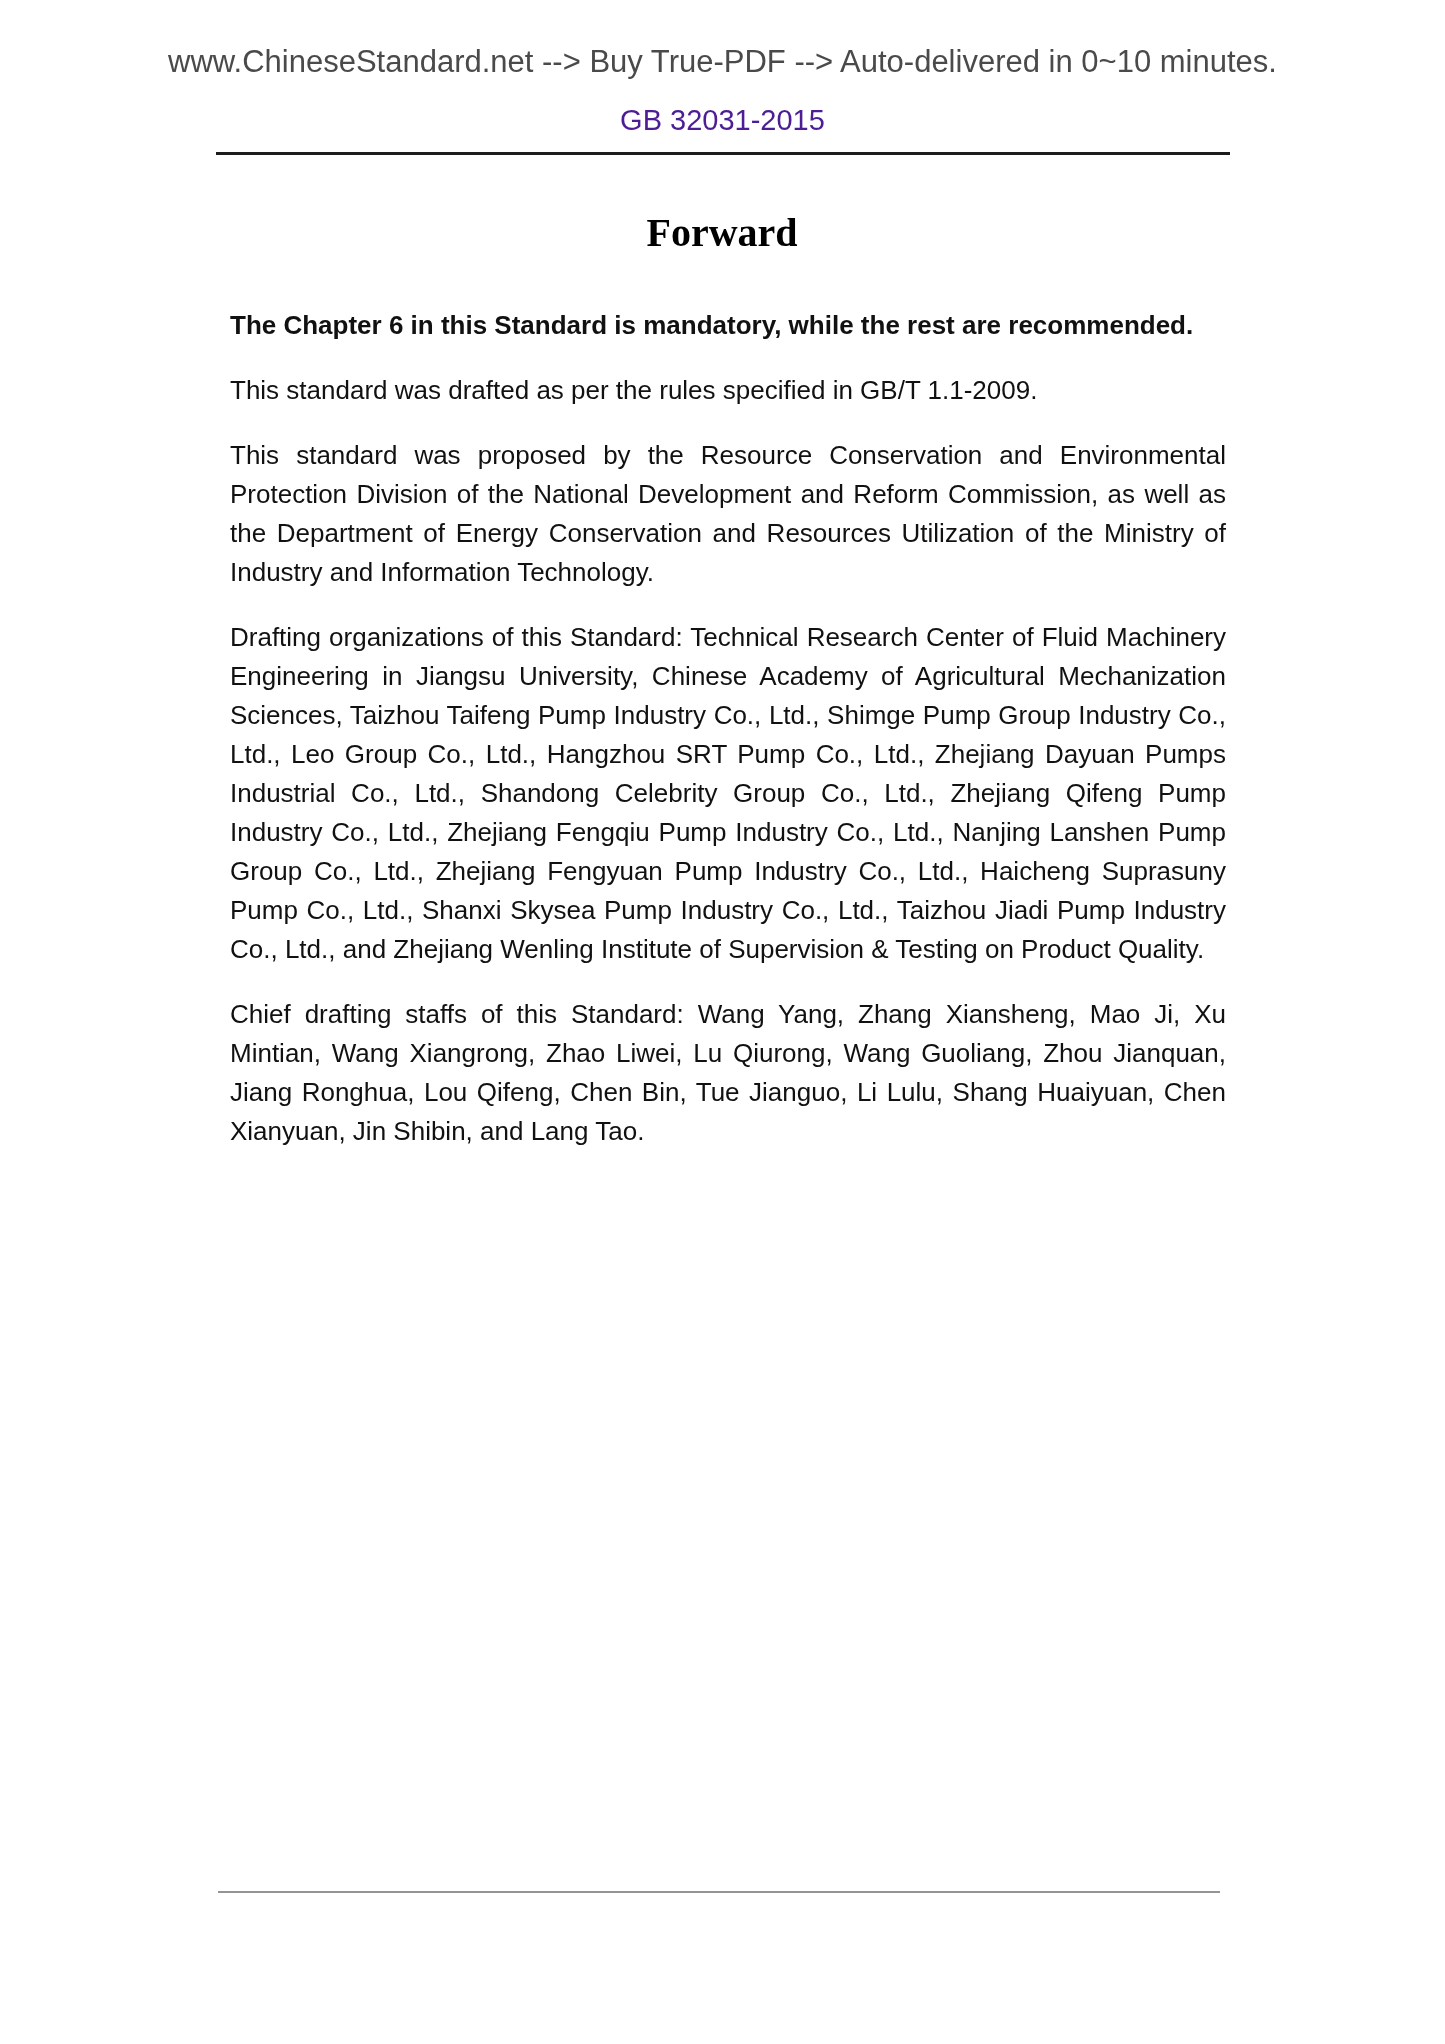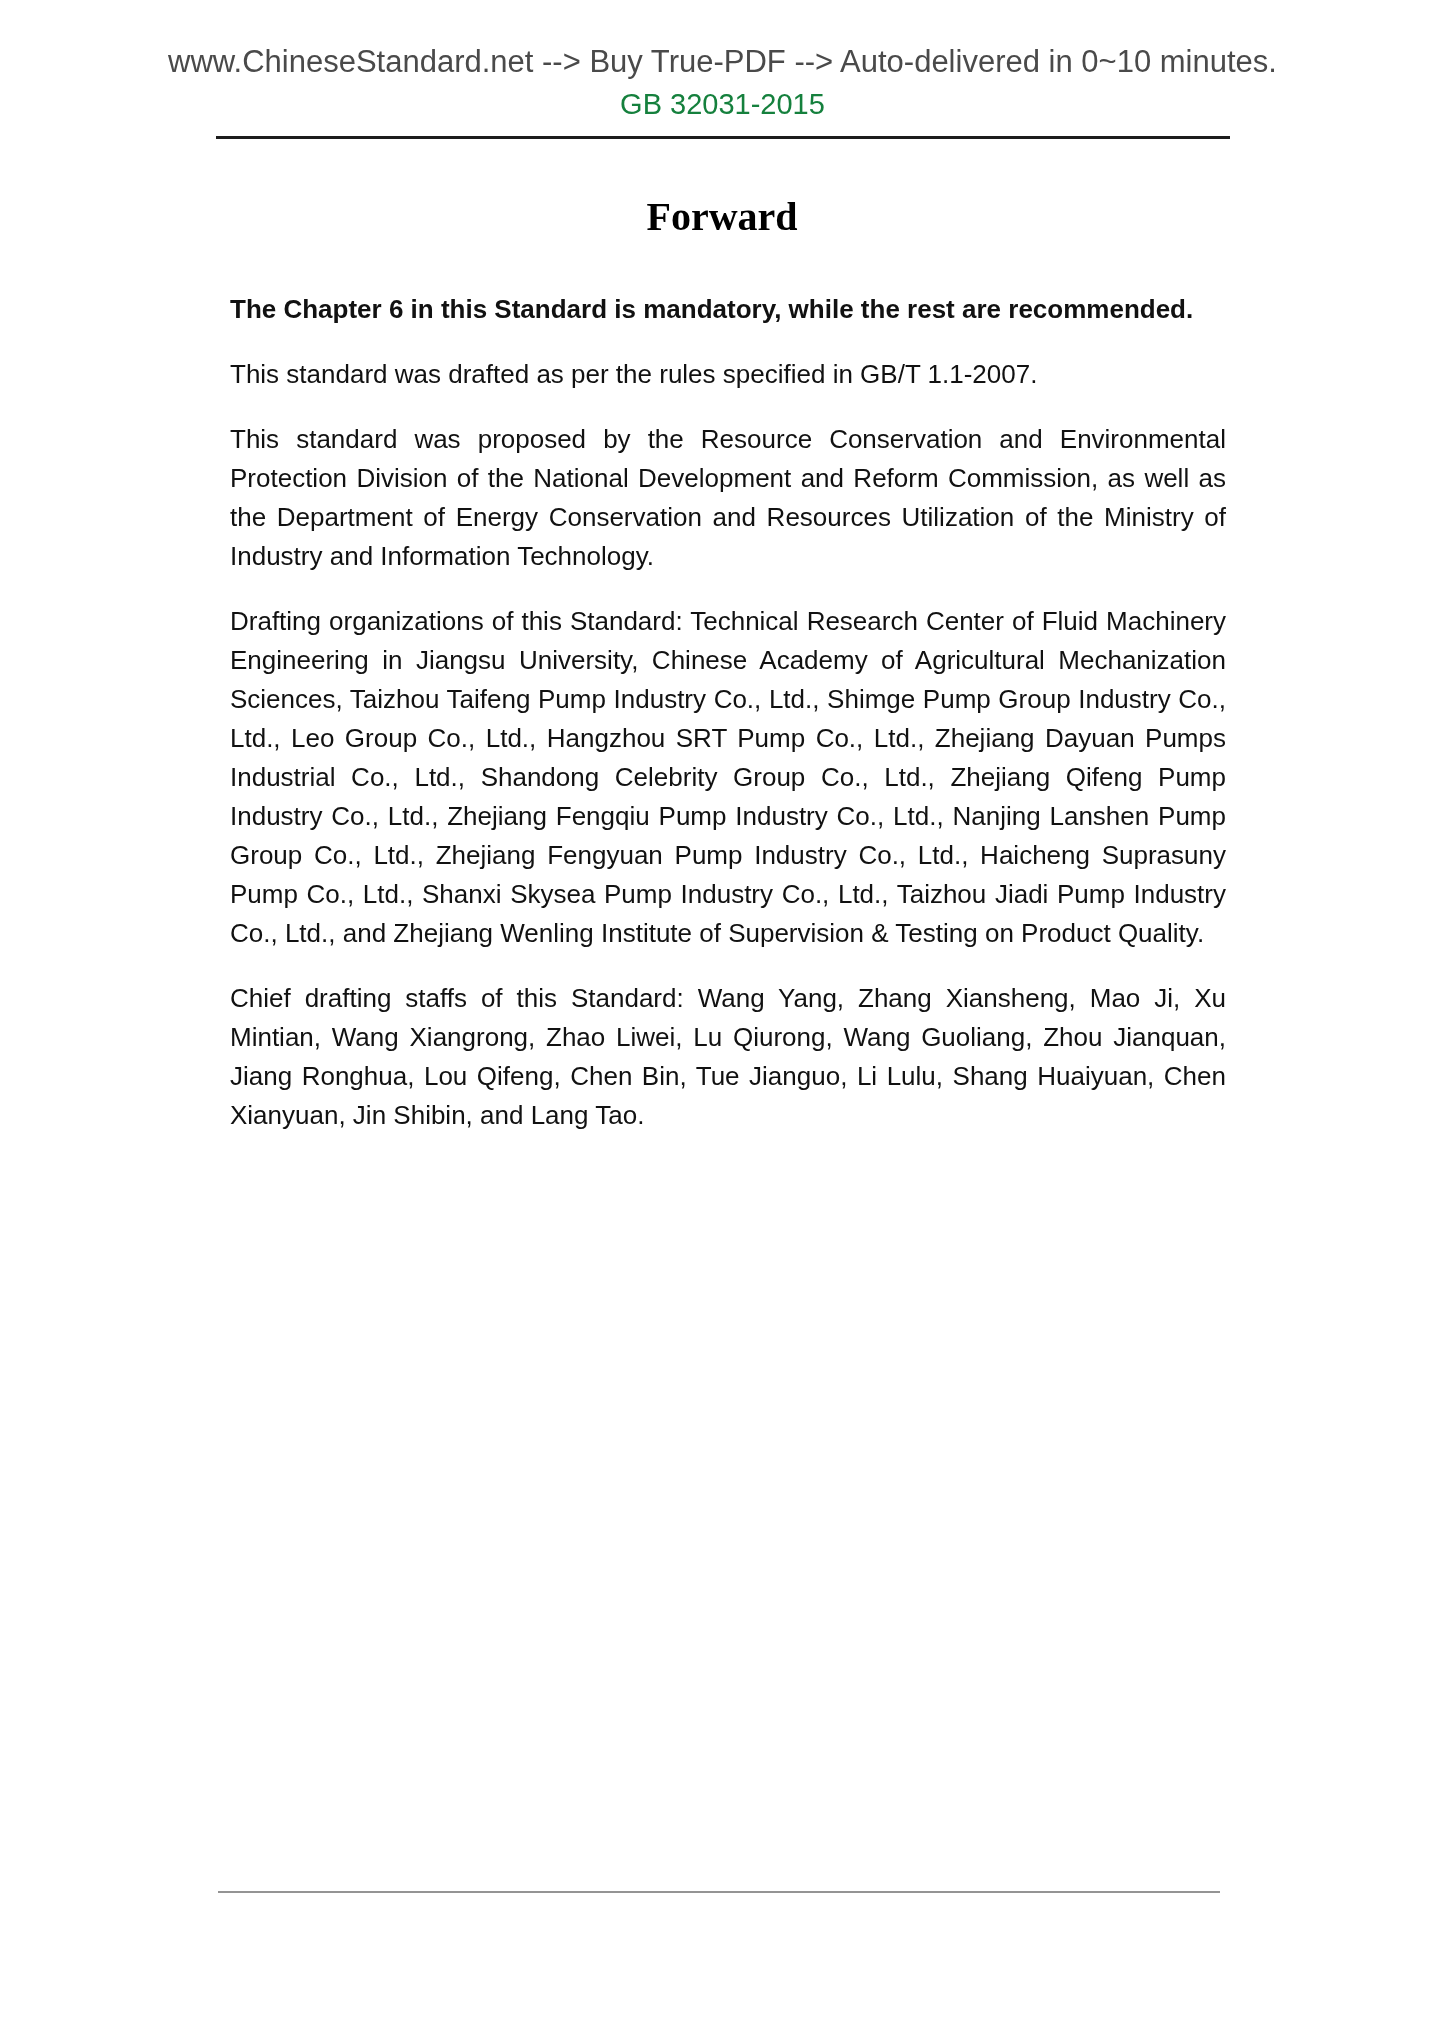--- a/index.html
+++ b/index.html
@@ -20,24 +20,24 @@
     text-align: center;
   }
   .tagline {
     padding-top: 44px;
     font-size: 31px;
     line-height: 36px;
     color: #4a4a4a;
     letter-spacing: 0;
   }
   .doc-number {
-    margin-top: 8px;
+    margin-top: 24px;
     font-size: 29px;
     line-height: 32px;
-    color: #15803d;
+    color: #4c1d95;
   }
   .header-rule {
     width: 1014px;
     height: 0;
     margin: 16px auto 0 auto;
     border-top: 3px solid #1c1c1c;
   }
   
   .content {
     width: 1008px;
@@ -107,21 +107,21 @@
     <div class="tagline">www.ChineseStandard.net --&gt; Buy True-PDF --&gt; Auto-delivered in 0~10 minutes.</div>
     <div class="doc-number">GB 32031-2015</div>
     <div class="header-rule"></div>
   </div>
 
   <div class="content">
     <h1 class="title">Forward</h1>
 
     <p class="para bold">The Chapter 6 in this Standard is mandatory, while the rest are recommended.</p>
 
-    <p class="para">This standard was drafted as per the rules specified in GB/T 1.1-2007.</p>
+    <p class="para">This standard was drafted as per the rules specified in GB/T 1.1-2009.</p>
 
     <p class="para">This standard was proposed by the Resource Conservation and Environmental Protection Division of the National Development and Reform Commission, as well as the Department of Energy Conservation and Resources Utilization of the Ministry of Industry and Information Technology.</p>
 
 
     <p class="para">Drafting organizations of this Standard: Technical Research Center of Fluid Machinery Engineering in Jiangsu University, Chinese Academy of Agricultural Mechanization Sciences, Taizhou Taifeng Pump Industry Co., Ltd., Shimge Pump Group Industry Co., Ltd., Leo Group Co., Ltd., Hangzhou SRT Pump Co., Ltd., Zhejiang Dayuan Pumps Industrial Co., Ltd., Shandong Celebrity Group Co., Ltd., Zhejiang Qifeng Pump Industry Co., Ltd., Zhejiang Fengqiu Pump Industry Co., Ltd., Nanjing Lanshen Pump Group Co., Ltd., Zhejiang Fengyuan Pump Industry Co., Ltd., Haicheng Suprasuny Pump Co., Ltd., Shanxi Skysea Pump Industry Co., Ltd., Taizhou Jiadi Pump Industry Co., Ltd., and Zhejiang Wenling Institute of Supervision &amp; Testing on Product Quality.</p>
 
     <p class="para">Chief drafting staffs of this Standard: Wang Yang, Zhang Xiansheng, Mao Ji, Xu Mintian, Wang Xiangrong, Zhao Liwei, Lu Qiurong, Wang Guoliang, Zhou Jianquan, Jiang Ronghua, Lou Qifeng, Chen Bin, Tue Jianguo, Li Lulu, Shang Huaiyuan, Chen Xianyuan, Jin Shibin, and Lang Tao.</p>
   </div>
 
   <div class="footer-rule"></div>

